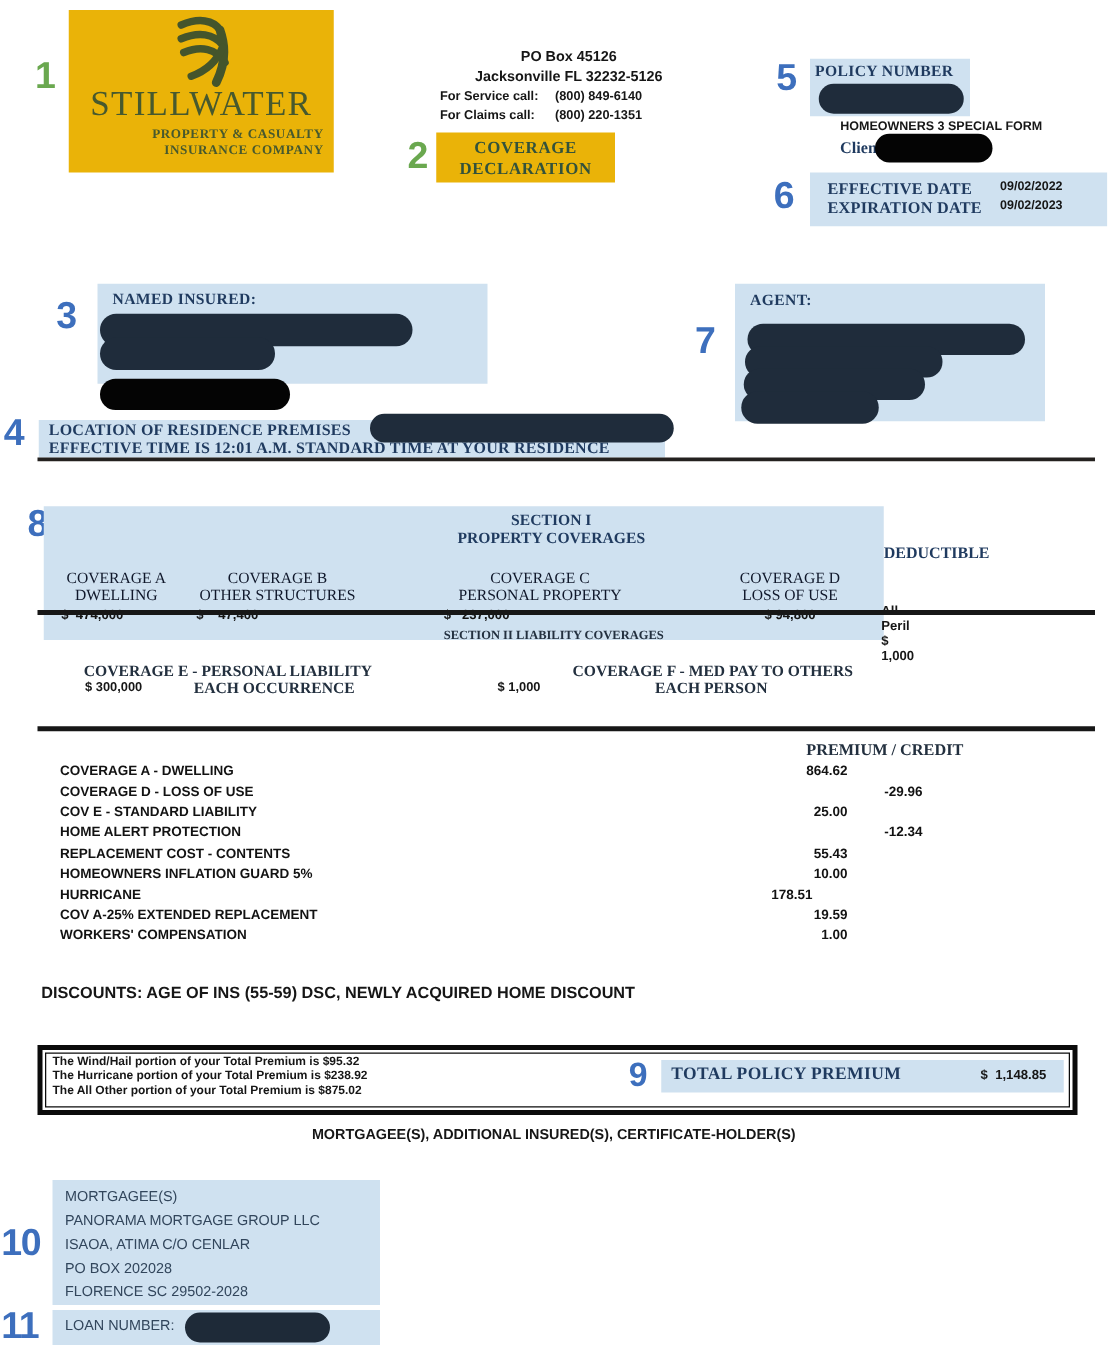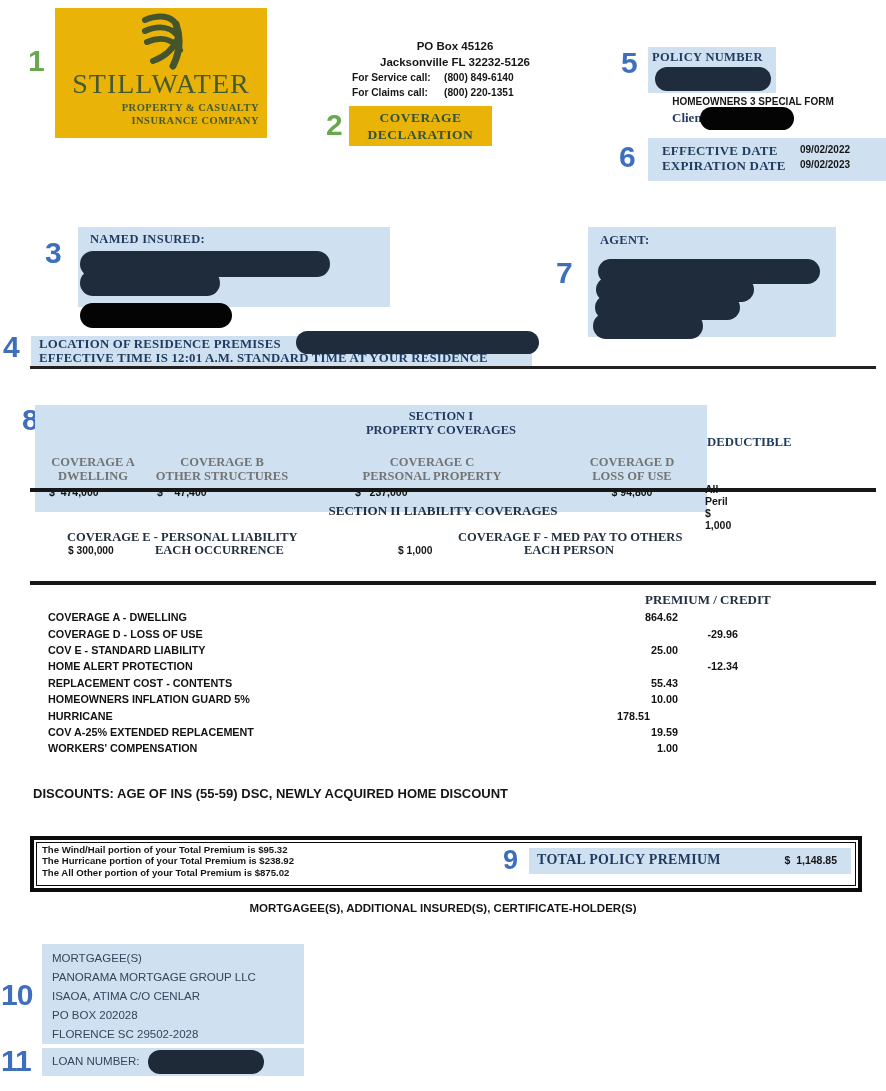--- a/index.html
+++ b/index.html
@@ -12,21 +12,21 @@
   .greenbg{background:#eab308;}
   .pill{position:absolute;background:#1f2c3b;border-radius:13px;}
   .pill.black{background:#040404;}
   .num{position:absolute;font-family:"Liberation Sans",sans-serif;font-weight:800;
        font-size:30px;line-height:1;letter-spacing:-1px;}
   .num.green{color:#6aa84f;}
   .num.blue{color:#3d6fbd;}
   .rule{position:absolute;background:#24211f;}
   .pre{white-space:pre;}
   .sec1col{position:absolute;text-align:center;}
-  .sec1col .cname{font-family:"Liberation Serif",serif;color:#737373;font-weight:700;font-size:12.5px;line-height:14px;}
+  .sec1col .cname{font-family:"Liberation Serif",serif;color:#0f172a;font-weight:400;font-size:12.5px;line-height:14px;}
   .sec1col .cval{font-family:"Liberation Sans",sans-serif;color:#141414;font-size:10.5px;font-weight:600;margin-top:3px;}
   .prow{display:flex;height:16.4px;align-items:center;}
   .prow .plabel{flex:1;font-size:10.8px;font-weight:600;color:#121212;}
   .prow .pprem{width:80px;text-align:right;font-size:10.8px;font-weight:600;color:#121212;}
   .prow .pcred{width:60px;text-align:right;font-size:10.8px;font-weight:600;color:#121212;}
   .totalbox{position:absolute;left:30px;top:836px;width:820px;height:44px;
             border:4px solid #0b0b0b;padding:2px;}
   .totalbox .inner{border:1px solid #0b0b0b;width:100%;height:100%;position:relative;box-sizing:border-box;}
   .mortline{font-size:11.5px;color:#32465c;line-height:19px;font-weight:500;}
   .logo-title{font-family:"Liberation Serif",serif;color:#47592e;font-weight:500;
@@ -139,21 +139,21 @@
     </div>
     <div class="sec1col" style="left:528px;top:50px;width:138px;">
       <div class="cname">COVERAGE D</div>
       <div class="cname">LOSS OF USE</div>
       <div class="cval pre">$ 94,800</div>
     </div>
     <div class="abs sans" style="left:670px;top:78px;font-size:10.5px;font-weight:600;">All Peril $ 1,000</div>
   </div>
   <div class="rule" style="left:30px;top:488px;width:846px;height:4px;background:#171717;"></div>
 
-  <div class="abs serif" style="left:0;top:503px;width:886px;text-align:center;font-size:13px;font-weight:700;color:#23303f;">SECTION II LIABILITY COVERAGES</div>
+  <div class="abs serif" style="left:0;top:503px;width:886px;text-align:center;font-size:10px;font-weight:700;color:#23303f;">SECTION II LIABILITY COVERAGES</div>
   <div class="abs serif" style="left:67px;top:530px;font-size:12.5px;font-weight:700;color:#23303f;">COVERAGE E - PERSONAL LIABILITY</div>
   <div class="abs sans" style="left:68px;top:545px;font-size:10.3px;font-weight:600;">$ 300,000</div>
   <div class="abs serif" style="left:155px;top:543px;font-size:12.5px;font-weight:700;color:#23303f;">EACH OCCURRENCE</div>
   <div class="abs sans" style="left:398px;top:545px;font-size:10.3px;font-weight:600;">$ 1,000</div>
   <div class="abs serif" style="left:458px;top:530px;font-size:12.5px;font-weight:700;color:#23303f;">COVERAGE F - MED PAY TO OTHERS</div>
   <div class="abs serif" style="left:524px;top:543px;font-size:12.5px;font-weight:700;color:#23303f;">EACH PERSON</div>
   <div class="rule" style="left:30px;top:581px;width:846px;height:4px;background:#171717;"></div>
 
   <div class="abs serif" style="left:645px;top:592px;font-size:13px;font-weight:700;color:#23303f;">PREMIUM / CREDIT</div>
   <div class="abs" style="left:48px;top:609px;width:690px;">

